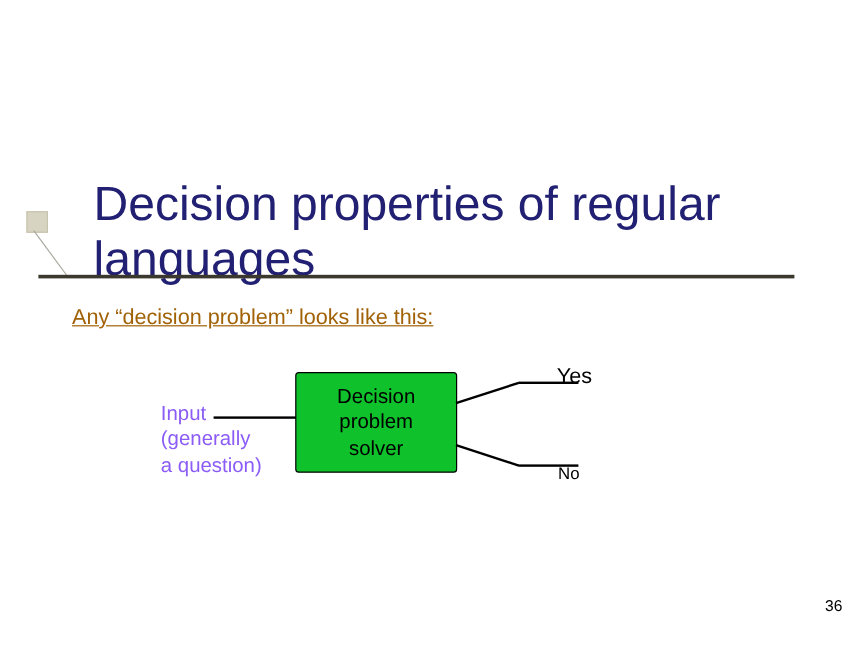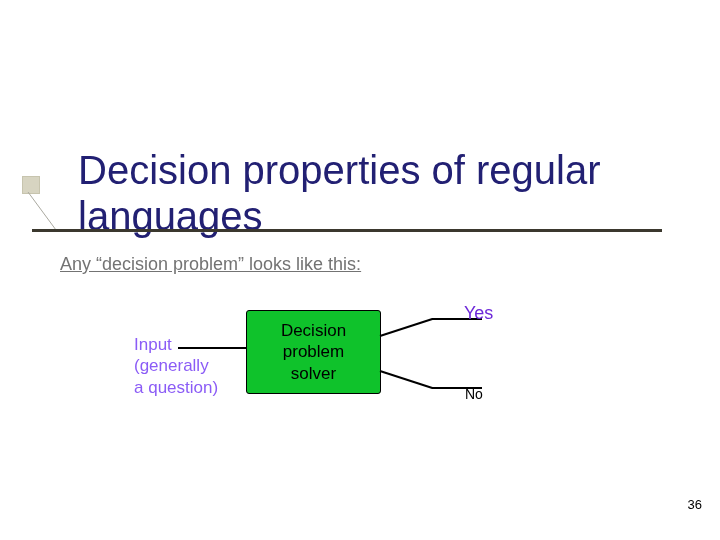--- a/index.html
+++ b/index.html
@@ -47,21 +47,21 @@
     left: 26px;
     top: 190px;
     width: 50px;
     height: 50px;
   }
   .subheading {
     position: absolute;
     left: 60px;
     top: 254px;
     font-size: 18px;
-    color: #737373;
+    color: #a16207;
     text-decoration: underline;
     font-family: Arial, sans-serif;
   }
   .diagram {
     position: absolute;
     left: 60px;
     top: 300px;
     width: 500px;
     height: 120px;
   }
@@ -105,21 +105,21 @@
   }
   .yes-line1 { left: 320px; top: 35px; width: 55px; transform: rotate(-18deg); transform-origin: left center; }
   .yes-line2 { left: 372px; top: 18px; width: 50px; }
   .no-line1  { left: 320px; top: 70px; width: 55px; transform: rotate(18deg); transform-origin: left center; }
   .no-line2  { left: 372px; top: 87px; width: 50px; }
   .yes-label {
     position: absolute;
     left: 404px;
     top: 3px;
     font-size: 18px;
-    color: #6d28d9;
+    color: #000000;
   }
   .no-label {
     position: absolute;
     left: 405px;
     top: 86px;
     font-size: 14px;
     color: #000;
   }
   .slide-number {
     position: absolute;

